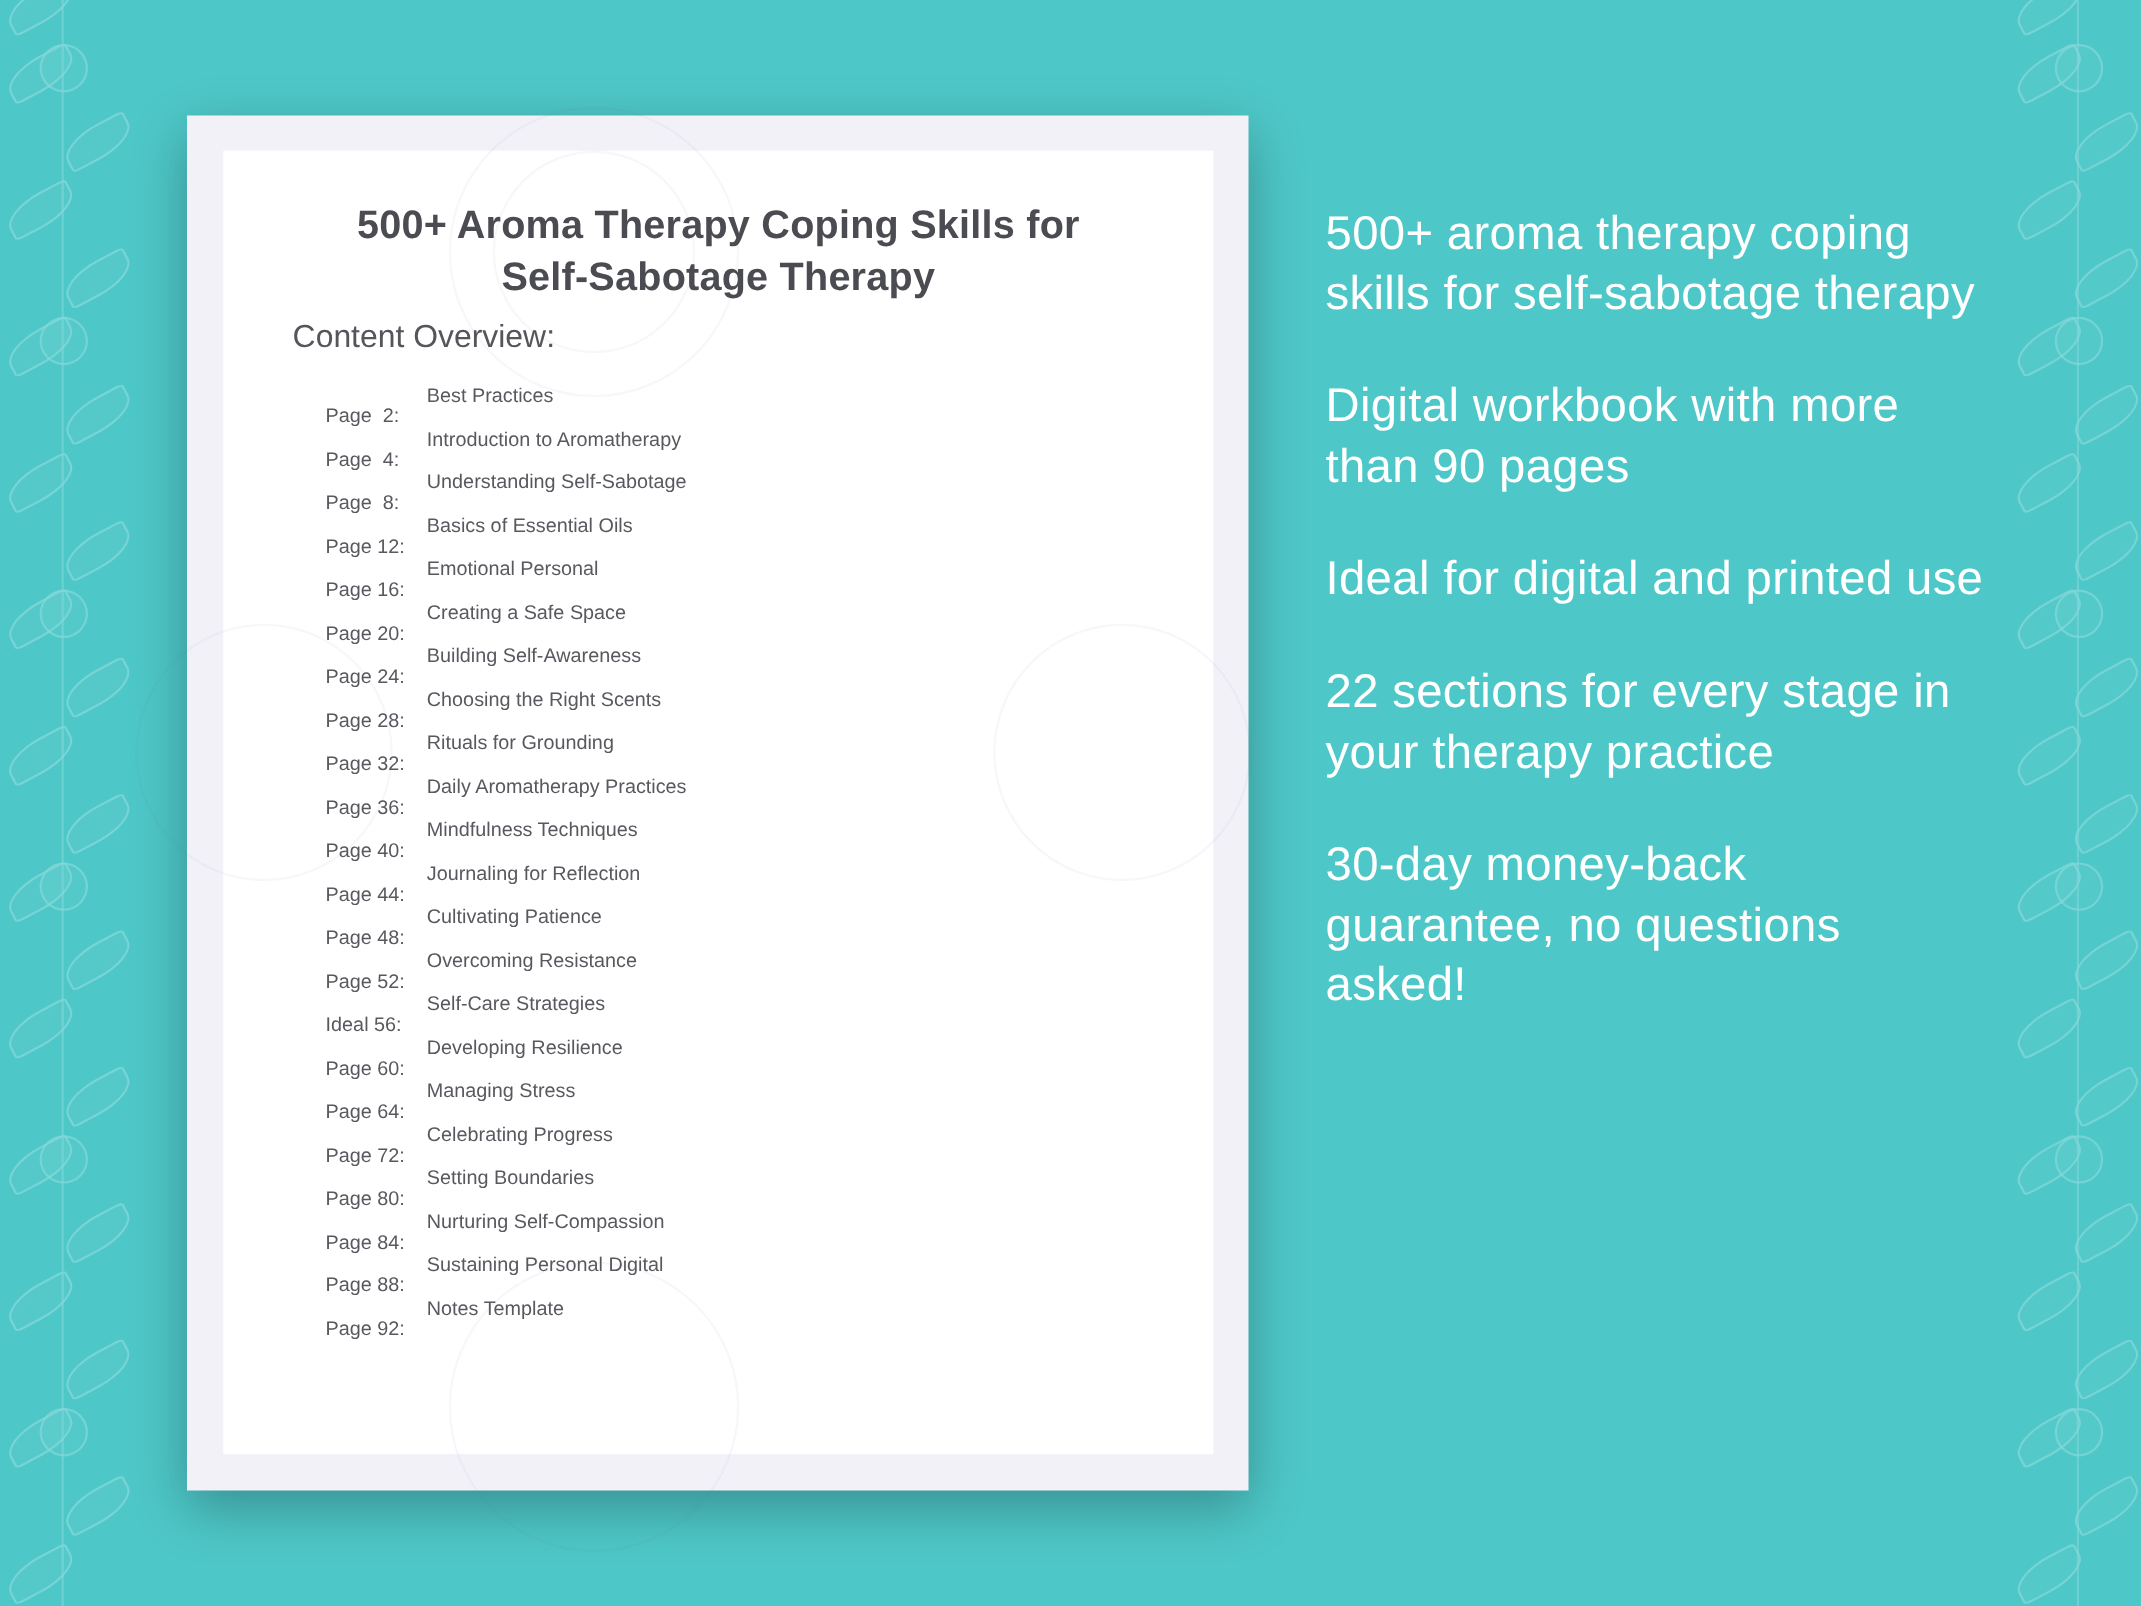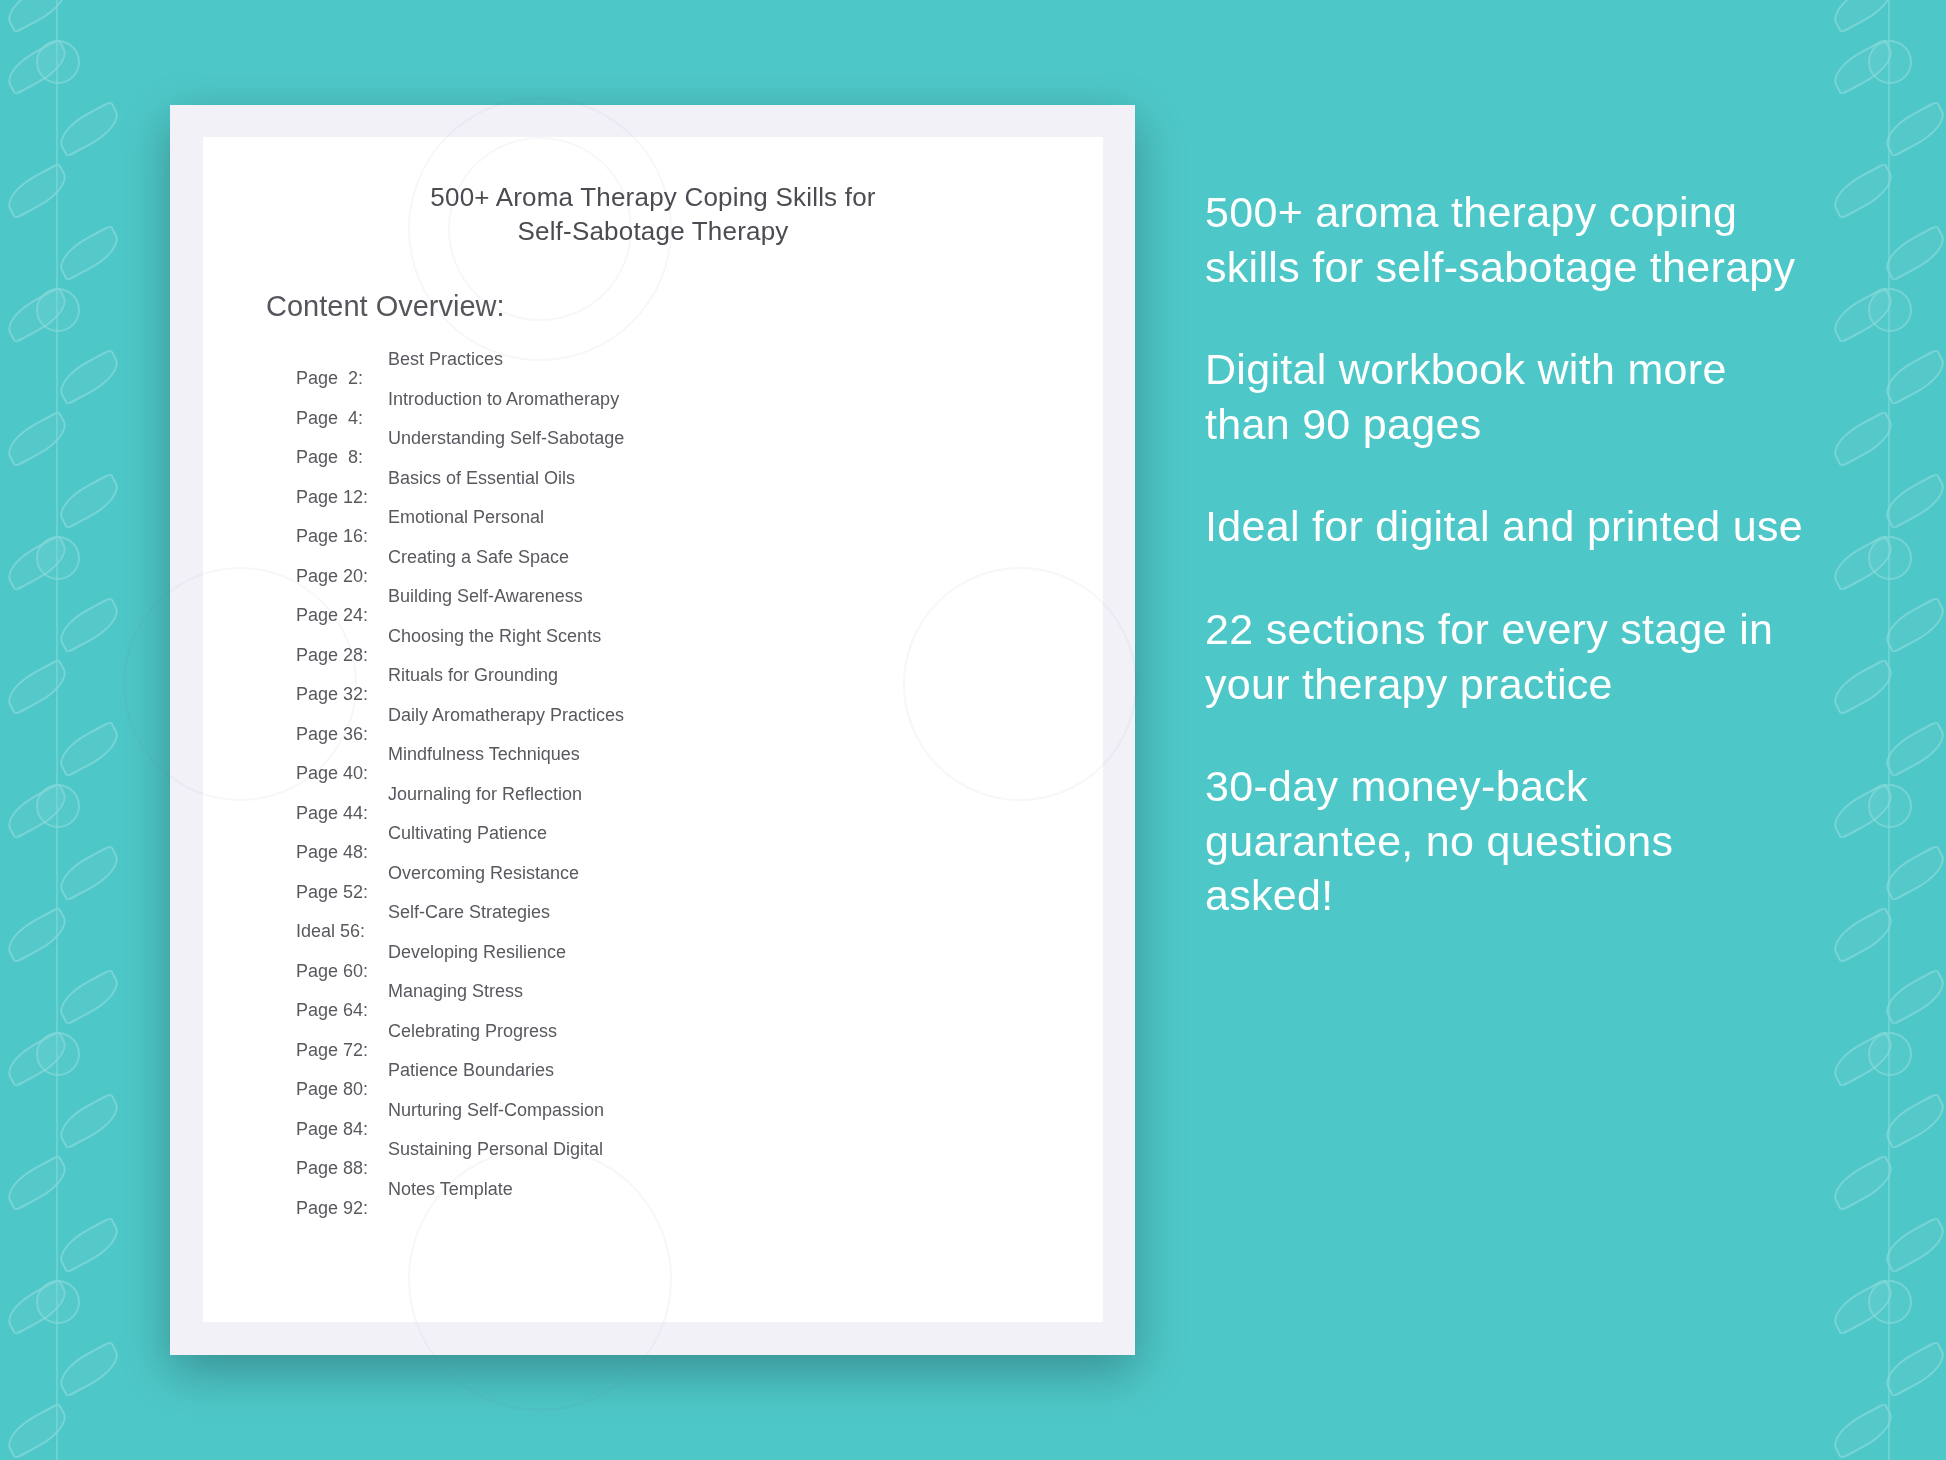--- a/index.html
+++ b/index.html
@@ -73,25 +73,26 @@
     border: 2px solid rgba(120,120,150,0.06);
     pointer-events: none;
   }
 
   .doc-title {
     position: absolute;
     left: 243px;
     top: 180px;
     width: 820px;
     text-align: center;
-    font-size: 26px;
+    font-size: 36px;
     line-height: 1.32;
     color: #4b4b52;
     font-family: "Liberation Sans", sans-serif;
     letter-spacing: 0.2px;
+    font-weight: bold;
   }
 
   .doc-subtitle {
     position: absolute;
     left: 266px;
     top: 290px;
     font-size: 29px;
     color: #55555c;
   }
 
@@ -288,21 +289,21 @@
     <div class="toc-row">
       <span class="toc-page">Page 64:</span>
       <span class="toc-label">Managing Stress</span>
     </div>
     <div class="toc-row">
       <span class="toc-page">Page 72:</span>
       <span class="toc-label">Celebrating Progress</span>
     </div>
     <div class="toc-row">
       <span class="toc-page">Page 80:</span>
-      <span class="toc-label">Patience Boundaries</span>
+      <span class="toc-label">Setting Boundaries</span>
     </div>
     <div class="toc-row">
       <span class="toc-page">Page 84:</span>
       <span class="toc-label">Nurturing Self-Compassion</span>
     </div>
     <div class="toc-row">
       <span class="toc-page">Page 88:</span>
       <span class="toc-label">Sustaining Personal Digital</span>
     </div>
     <div class="toc-row">

